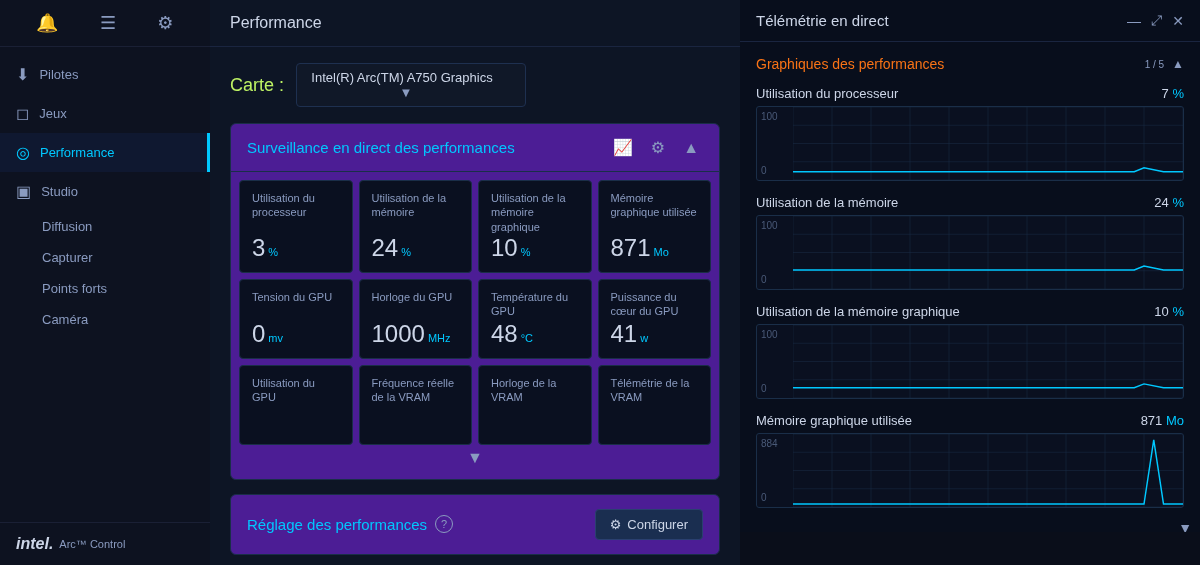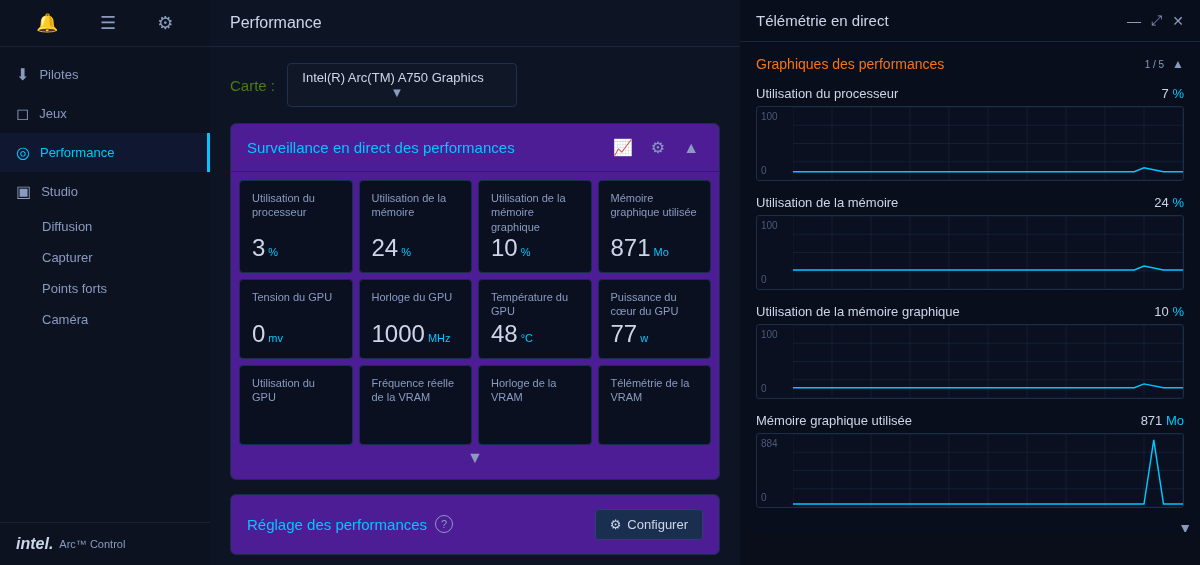--- a/index.html
+++ b/index.html
@@ -107,22 +107,22 @@
     }
 
     
     .card-selector-row {
       display: flex;
       align-items: center;
       gap: 12px;
       margin-bottom: 16px;
     }
     .card-label {
-      font-size: 15px;
-      color: #4d7c0f;
+      font-size: 18px;
+      color: #bef264;
     }
     .card-dropdown {
       background: #101828;
       border: 1px solid #1e3050;
       border-radius: 4px;
       padding: 6px 28px 6px 10px;
       color: #cdd6e8;
       font-size: 13px;
       min-width: 230px;
       position: relative;
@@ -484,21 +484,21 @@
             <div class="metric-card">
               <div class="metric-label">Température du GPU</div>
               <div class="metric-value-row">
                 <span class="metric-value">48</span>
                 <span class="metric-unit">°C</span>
               </div>
             </div>
             <div class="metric-card">
               <div class="metric-label">Puissance du cœur du GPU</div>
               <div class="metric-value-row">
-                <span class="metric-value">77</span>
+                <span class="metric-value">41</span>
                 <span class="metric-unit">w</span>
               </div>
             </div>
             <div class="metric-card">
               <div class="metric-label">Utilisation du GPU</div>
               <div class="metric-value-row">
                 <span class="metric-value"></span>
                 <span class="metric-unit"></span>
               </div>
             </div>

